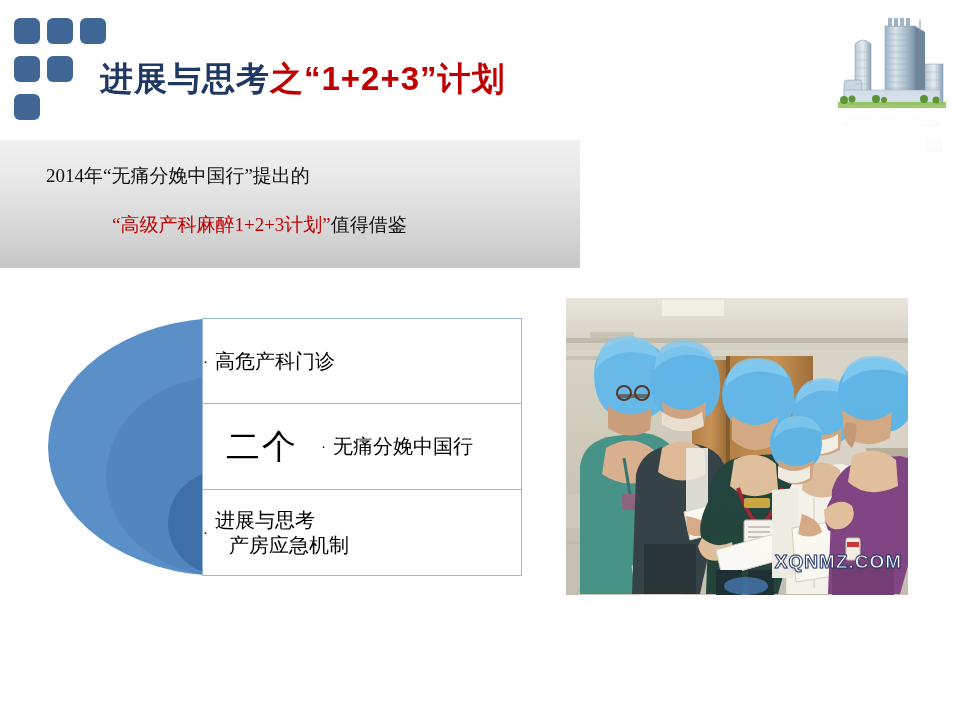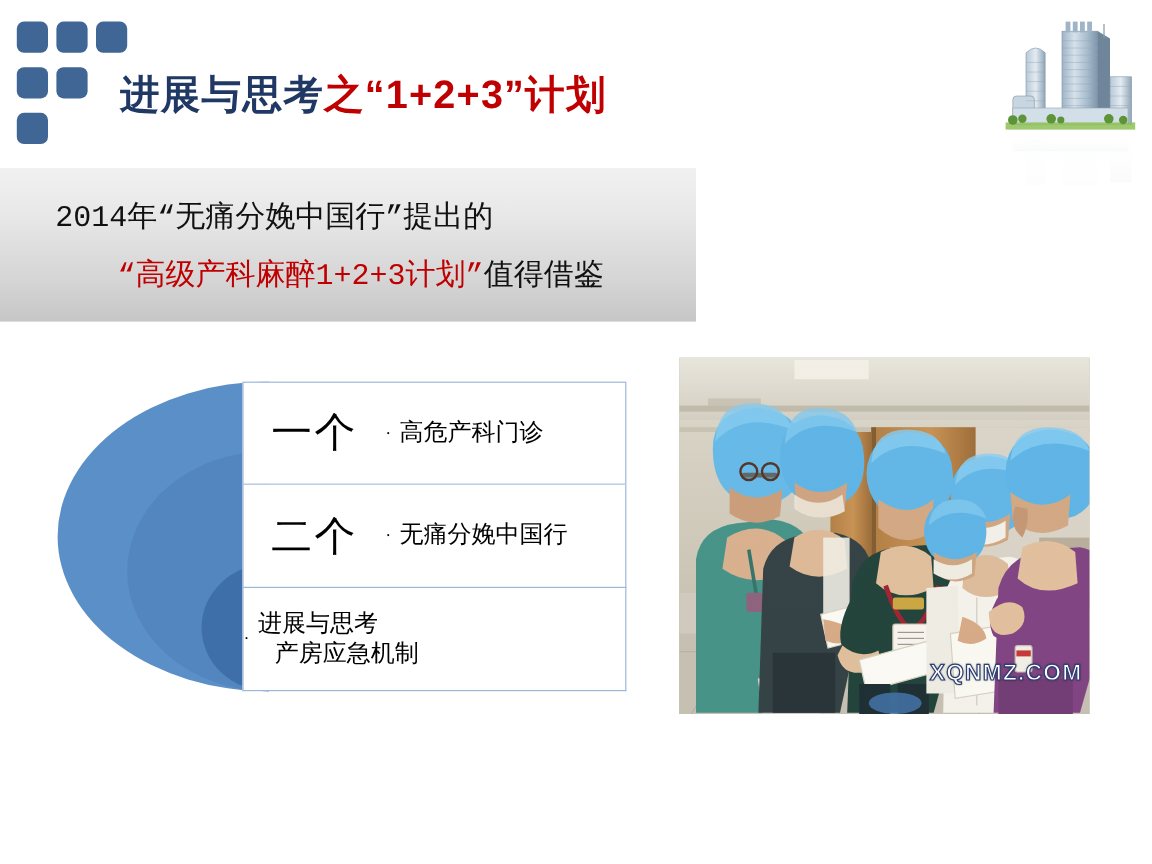--- a/index.html
+++ b/index.html
@@ -50,26 +50,26 @@
   
   #banner {
     position: absolute;
     left: 0px; top: 140px;
     width: 580px; height: 128px;
     background: linear-gradient(to bottom, #F1F1F1 0%, #E8E8E8 30%, #D4D4D4 75%, #C6C6C6 100%);
   }
   #banner .ln {
     position: absolute;
     white-space: nowrap;
-    font-size: 25px;
+    font-size: 19px;
     color: #111111;
-    font-family: Liberation Mono, monospace;
+    font-family: Liberation Serif, serif;
   }
   #banner .ln1 { left: 46px; top: 23px; }
-  #banner .ln2 { left: 98px; top: 72px; }
+  #banner .ln2 { left: 112px; top: 72px; }
   #banner .redtxt { color: #C00000; }
 
   
   #arcs { position: absolute; left: 48px; top: 318px; width: 176px; height: 258px; }
   #arcs .arc {
     position: absolute;
     right: 0;
     border-top-left-radius: 100% 50%;
     border-bottom-left-radius: 100% 50%;
   }
@@ -238,21 +238,20 @@
   </div>
 
   <div id="arcs">
     <span class="arc arc1"></span>
     <span class="arc arc2"></span>
     <span class="arc arc3"></span>
   </div>
 
   <div id="plan-table">
     <div class="plan-row">
-      <span class="num">一个</span>
       <span class="bullet">·</span>
       <span class="desc"><span>高危产科门诊</span></span>
     </div>
     <div class="plan-row">
       <span class="num">二个</span>
       <span class="bullet">·</span>
       <span class="desc"><span>无痛分娩中国行</span></span>
     </div>
     <div class="plan-row">
       <span class="bullet">·</span>

